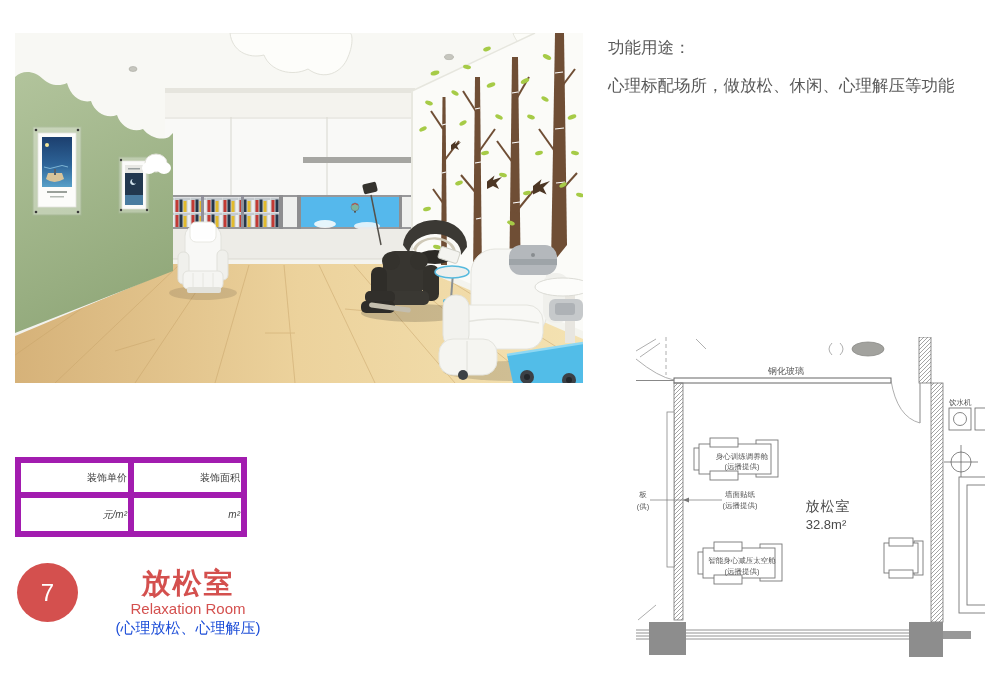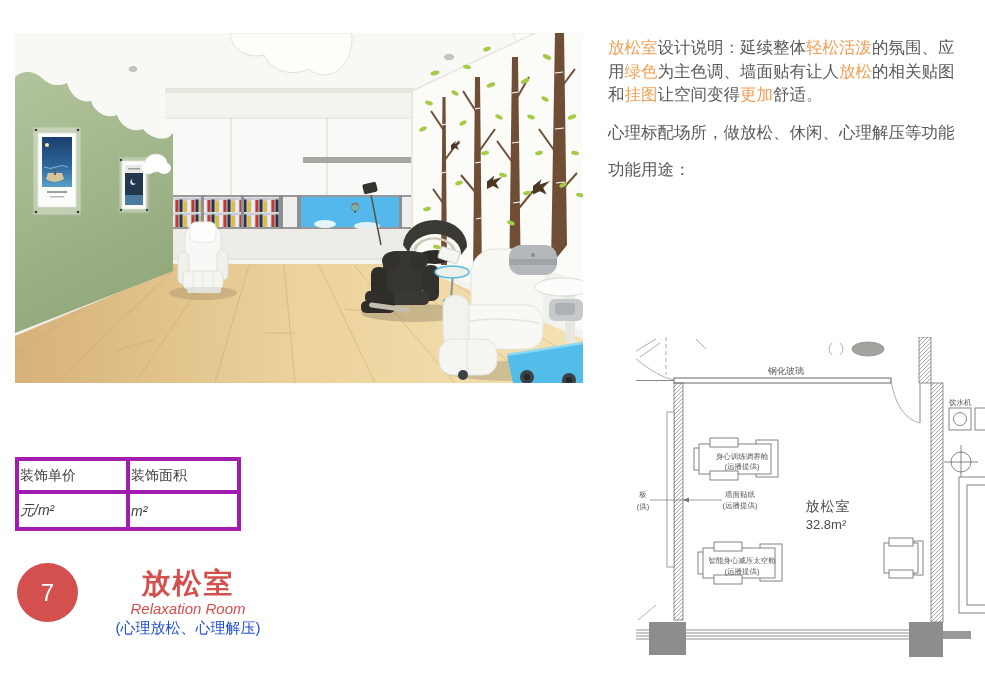--- a/index.html
+++ b/index.html
@@ -7,30 +7,30 @@
         font-family:"Liberation Sans","DejaVu Sans",sans-serif;}
   
   .render{position:absolute;left:15px;top:33px;width:568px;height:350px;}
   
   .desc{position:absolute;left:608px;top:36px;width:356px;font-size:16.5px;
         line-height:23.5px;color:#595959;}
   .desc p{margin:0 0 14px 0;}
   .desc .hl{color:#f0a055;}
   
   .spec{position:absolute;left:15px;top:457px;border-collapse:collapse;color:#3f3f3f;}
-  .spec td{width:105px;text-align:left;border:4px solid #a21caf;font-size:14px;}
+  .spec td{width:105px;text-align:right;border:6px solid #a21caf;font-size:10px;}
   .spec tr.hd td{height:27px;border-bottom:3px double #2f2f2f;}
   .spec tr.vl td{height:31px;font-style:italic;}
   
   .badge{position:absolute;left:17px;top:563px;width:61px;height:59px;border-radius:50%;
          background:#d4504e;color:#ffffff;font-size:24px;display:flex;
          align-items:center;justify-content:center;}
   .titles{position:absolute;left:93px;top:566px;width:190px;text-align:center;}
   .t-cn{font-size:29px;letter-spacing:2px;color:#d4504e;font-weight:600;line-height:34px;}
-  .t-en{font-size:15px;color:#d4504e;line-height:18px;font-style:italic;}
+  .t-en{font-size:15px;color:#d4504e;line-height:18px;}
   .t-sub{font-size:15px;color:#1d4ed8;line-height:19px;}
   
   .plan{position:absolute;left:636px;top:337px;width:375px;height:363px;}
   svg text{font-family:"Liberation Sans","DejaVu Sans",sans-serif;}
 </style>
 </head>
 <body>
 
 <div class="page">
 
@@ -312,23 +312,22 @@
             <circle cx="512" cy="344" r="3" fill="#23272b"></circle>
           <circle cx="554" cy="347" r="7" fill="#3c4146"></circle>
             <circle cx="554" cy="347" r="3" fill="#23272b"></circle>
         </g>
         <circle cx="448" cy="342" r="5" fill="#3c4146"></circle>
       </g>
     </svg>
   </div>
 
   <div class="desc">
-    <p><span class="hl">放松室</span><span>设计说明：延续整体</span><span class="hl">轻松活泼</span><span>的氛围、应用</span><span class="hl">绿色</span><span>为主色调、墙面贴有让人</span><span class="hl">放松</span><span>的相关贴图和</span><span class="hl">挂图</span><span>让空间变得</span><span class="hl">更加</span><span>舒适。</span></p>
+    <p>功能用途：</p>
     <p>心理标配场所，做放松、休闲、心理解压等功能</p>
-    <p>功能用途：</p>
   </div>
 
   <table class="spec">
     <tbody>
         <tr class="hd">
       <td>装饰单价</td>
       <td>装饰面积</td>
     </tr>
     <tr class="vl">
       <td>元/m²</td>

